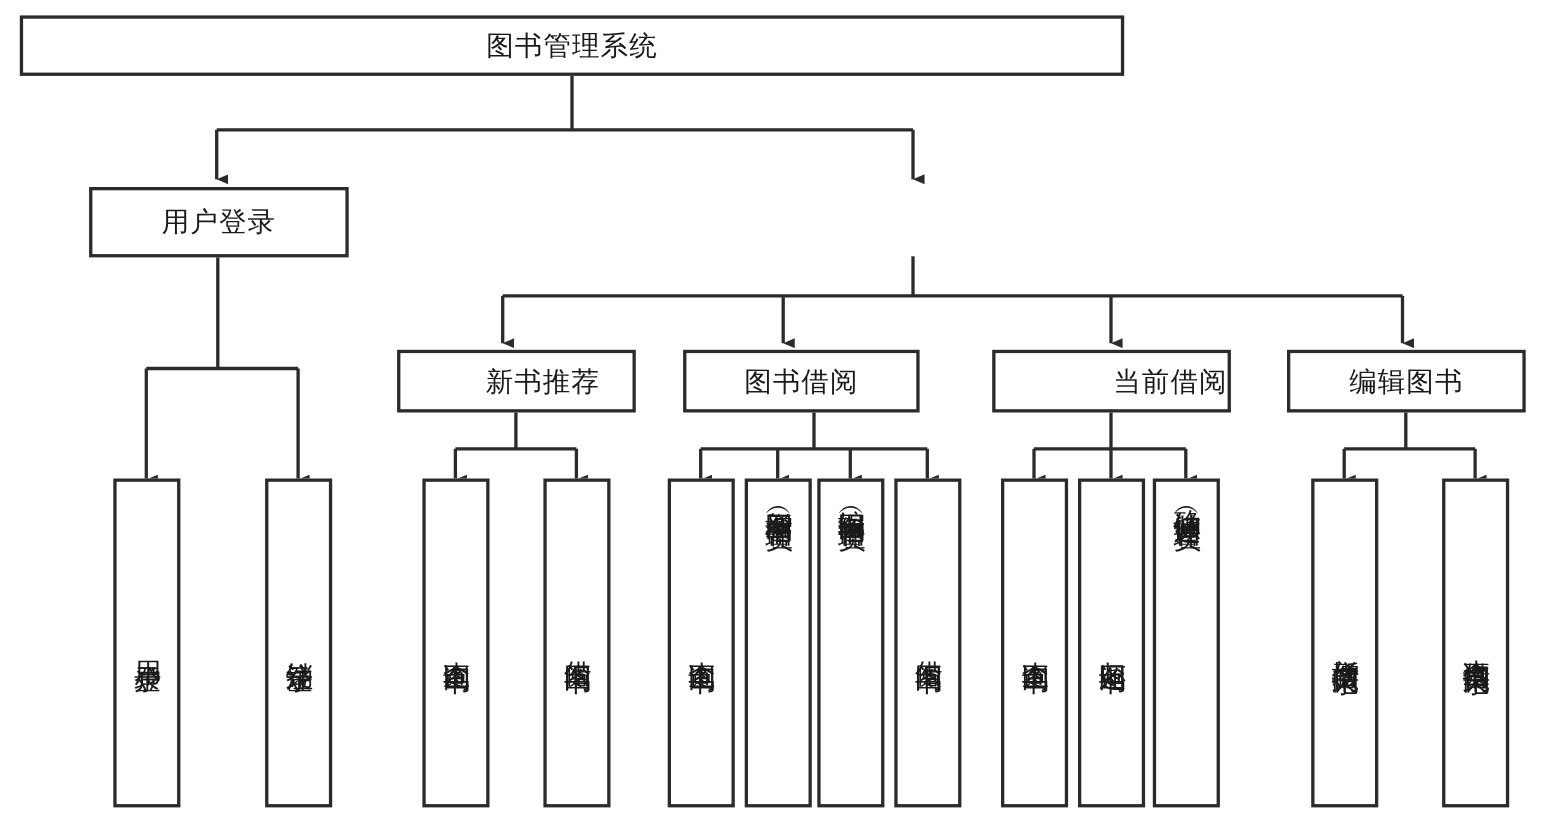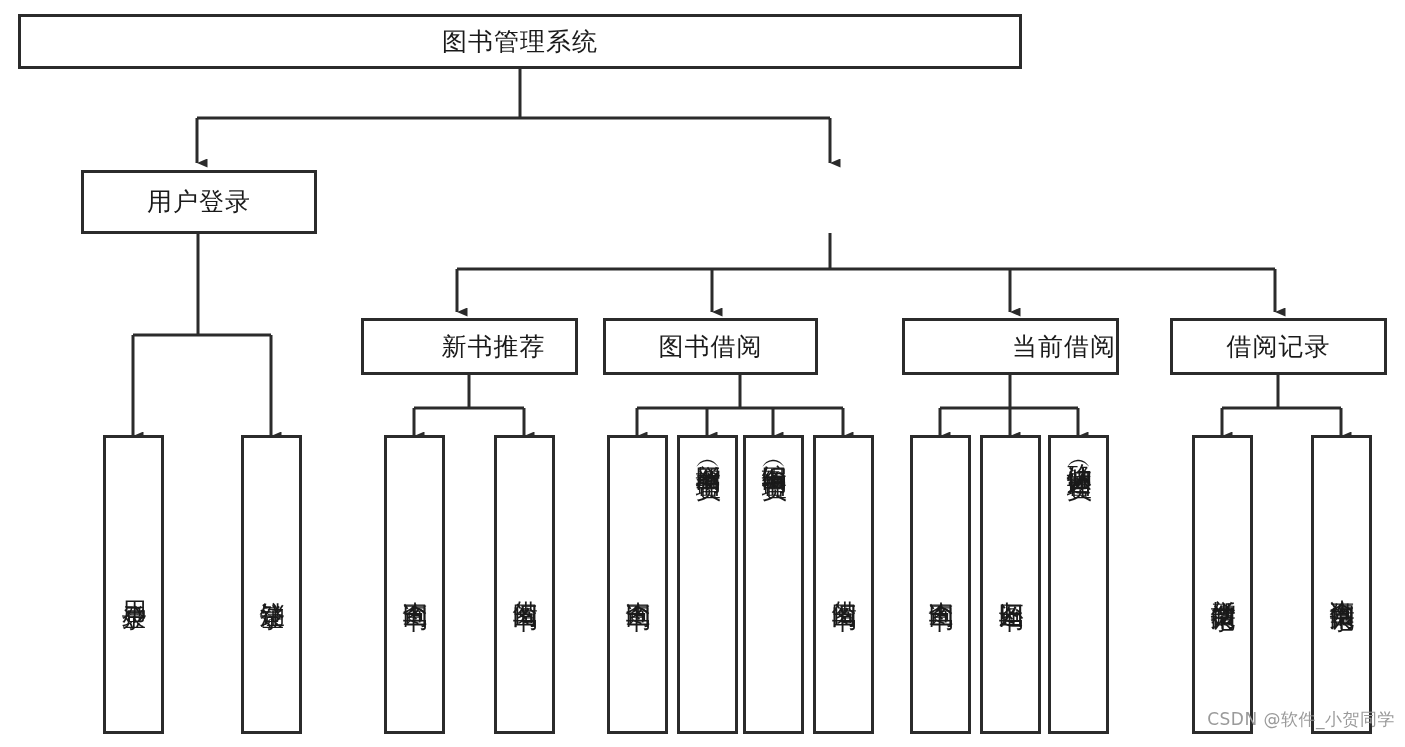--- a/index.html
+++ b/index.html
@@ -120,28 +120,28 @@
     <span>图书管理系统</span>
   </div>
 
   <div class="node horiz" style="left:81px; top:170px; width:236px; height:64px;">
     <span>用户登录</span>
   </div>
 
   <div class="node horiz" style="left:361px; top:318px; width:217px; height:57px;padding-left:48px;">
     <span>新书推荐</span>
   </div>
-  <div class="node horiz" style="left:603px; top:318px; width:215px; height:57px;align-items:center;">
+  <div class="node horiz" style="left:621px; top:318px; width:215px; height:57px;align-items:center;">
     <span>图书借阅</span>
   </div>
   <div class="node horiz" style="left:902px; top:318px; width:217px; height:57px;justify-content:flex-end;">
     <span>当前借阅</span>
   </div>
   <div class="node horiz" style="left:1170px; top:318px; width:217px; height:57px;">
-    <span>借阅记录</span>
+    <span>编辑图书</span>
   </div>
 
   <div class="node vert" style="left:103px; top:435px; width:61px; height:299px;">
     <span>用户登录</span>
   </div>
   <div class="node vert" style="left:241px; top:435px; width:61px; height:299px;">
     <span>注销登录</span>
   </div>
 
   <div class="node vert" style="left:384px; top:435px; width:61px; height:299px;">
@@ -174,15 +174,14 @@
     <span>确认归还（管理员）</span>
   </div>
 
   <div class="node vert" style="left:1192px; top:435px; width:61px; height:299px;">
     <span>新增借阅记录</span>
   </div>
   <div class="node vert" style="left:1311px; top:435px; width:61px; height:299px;">
     <span>查询借阅记录</span>
   </div>
 
-  <div class="watermark">CSDN @软件_小贺同学</div>
 
 </div>
 
 </body></html>

